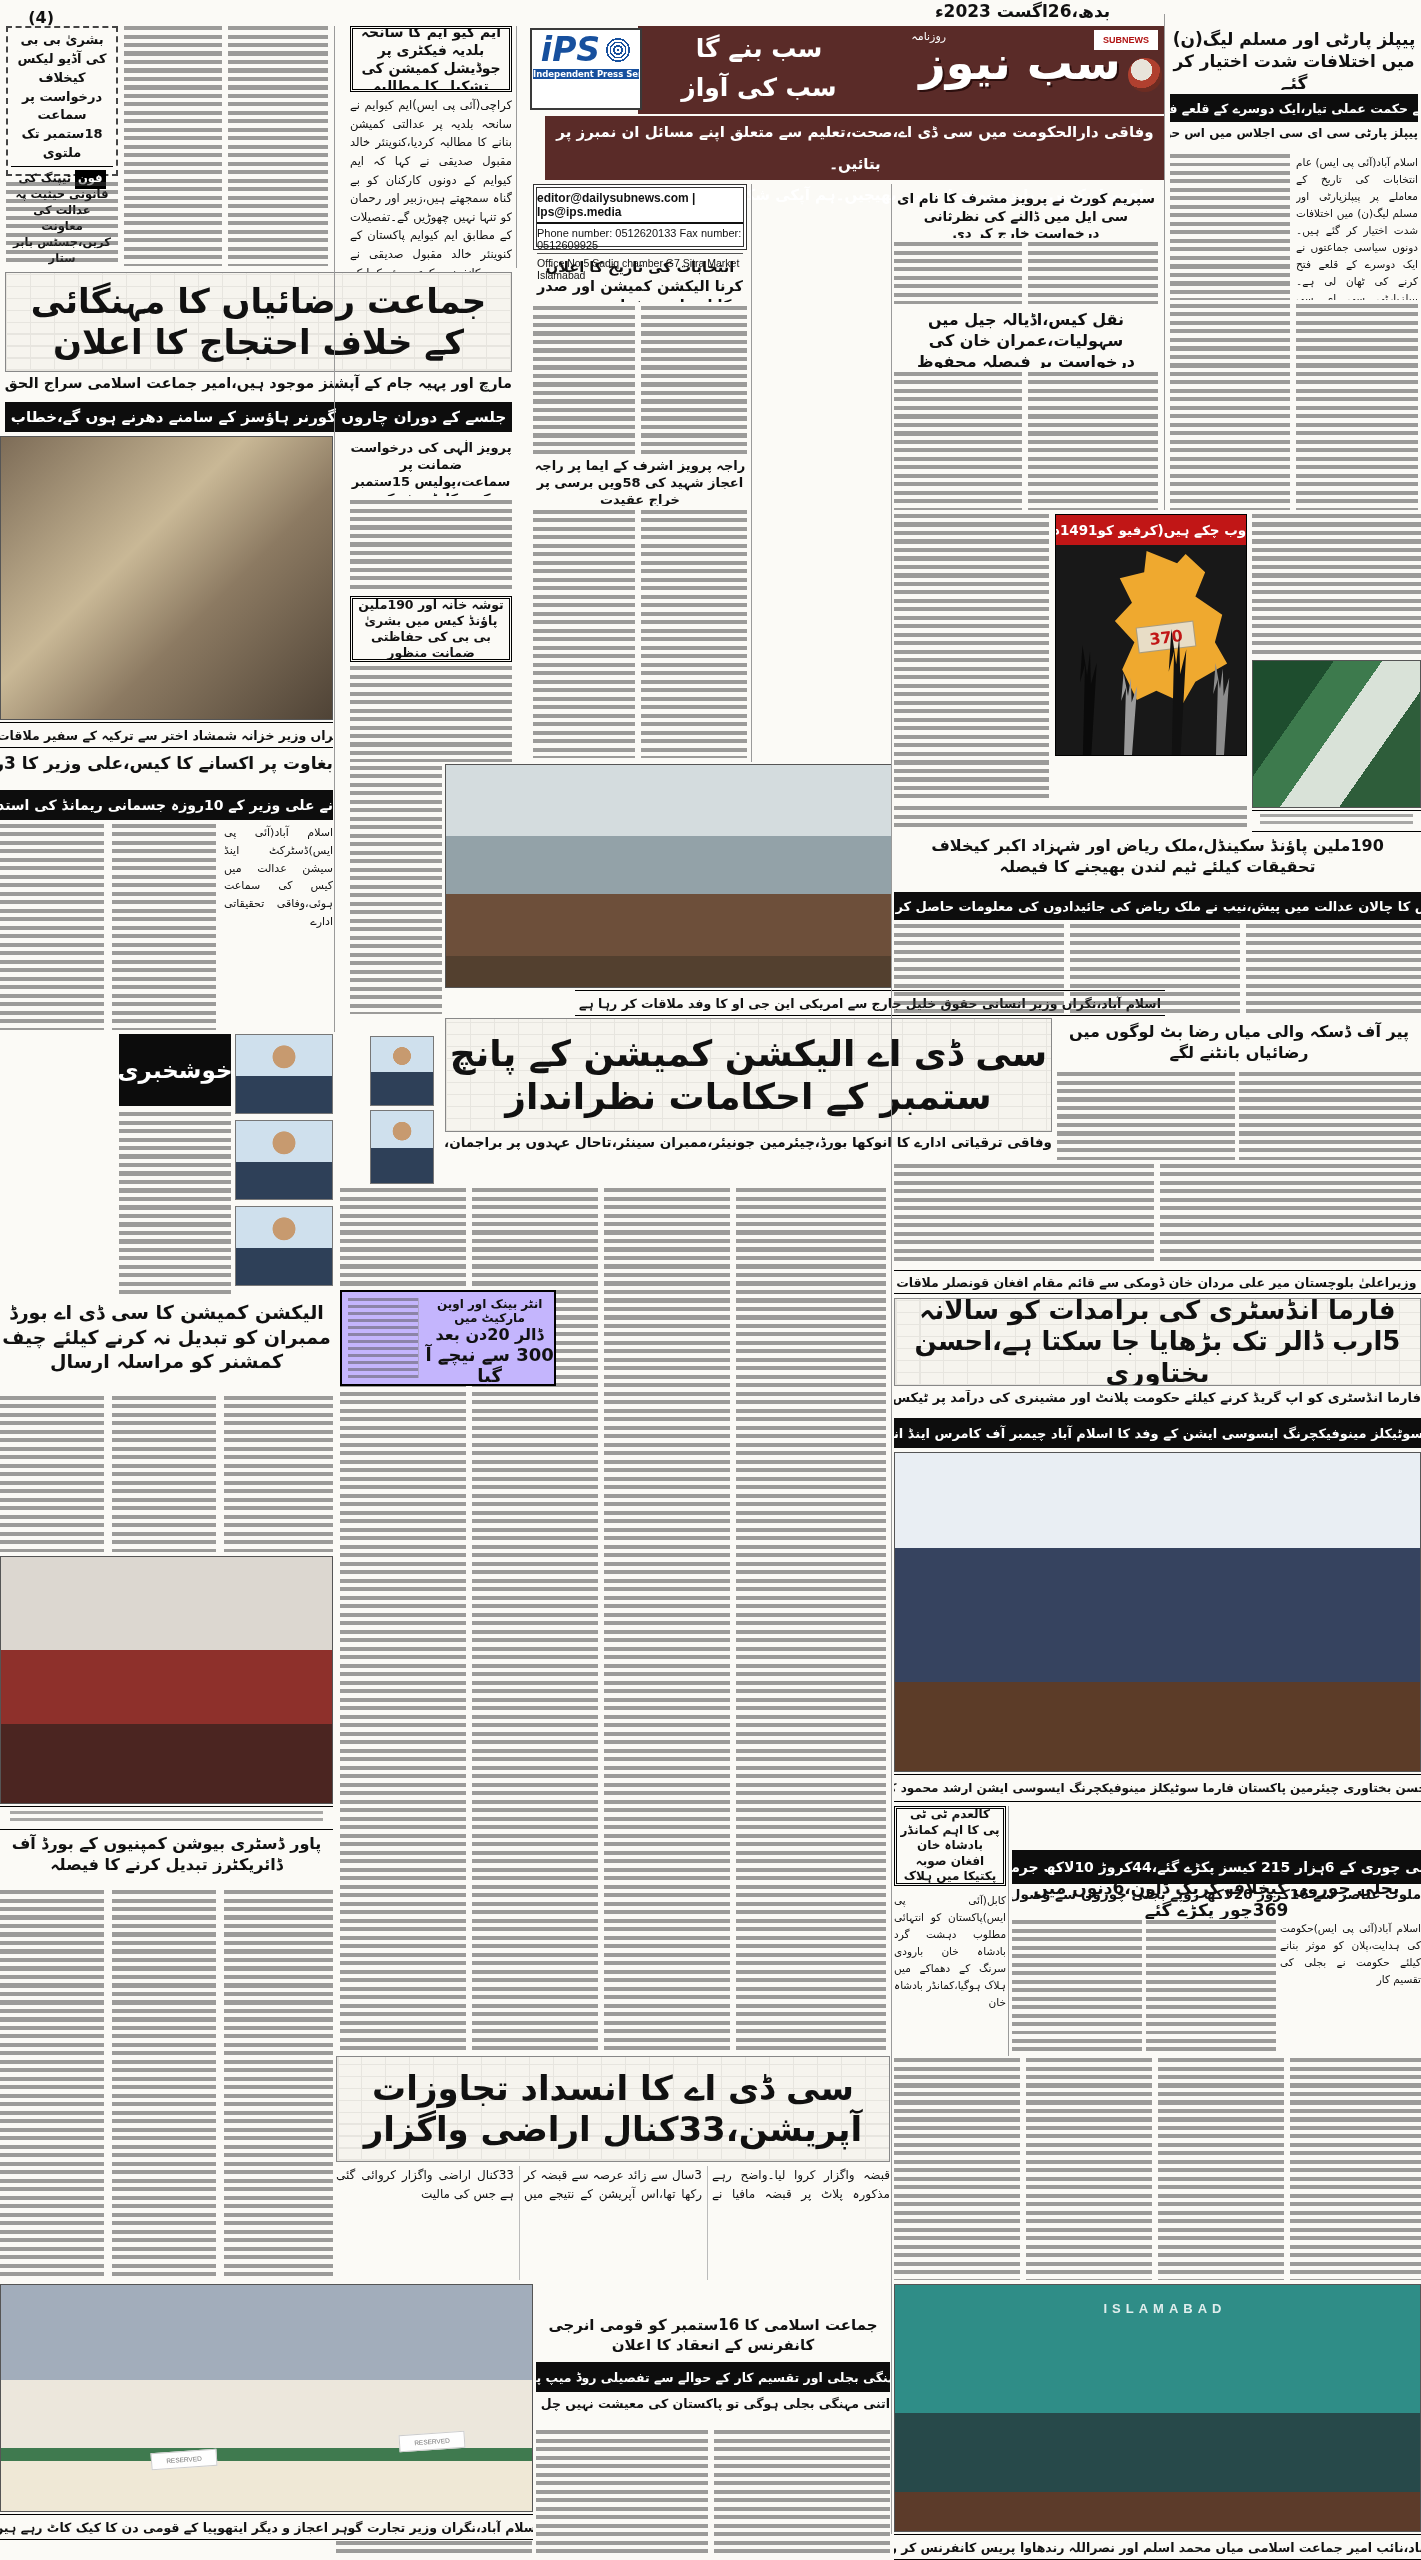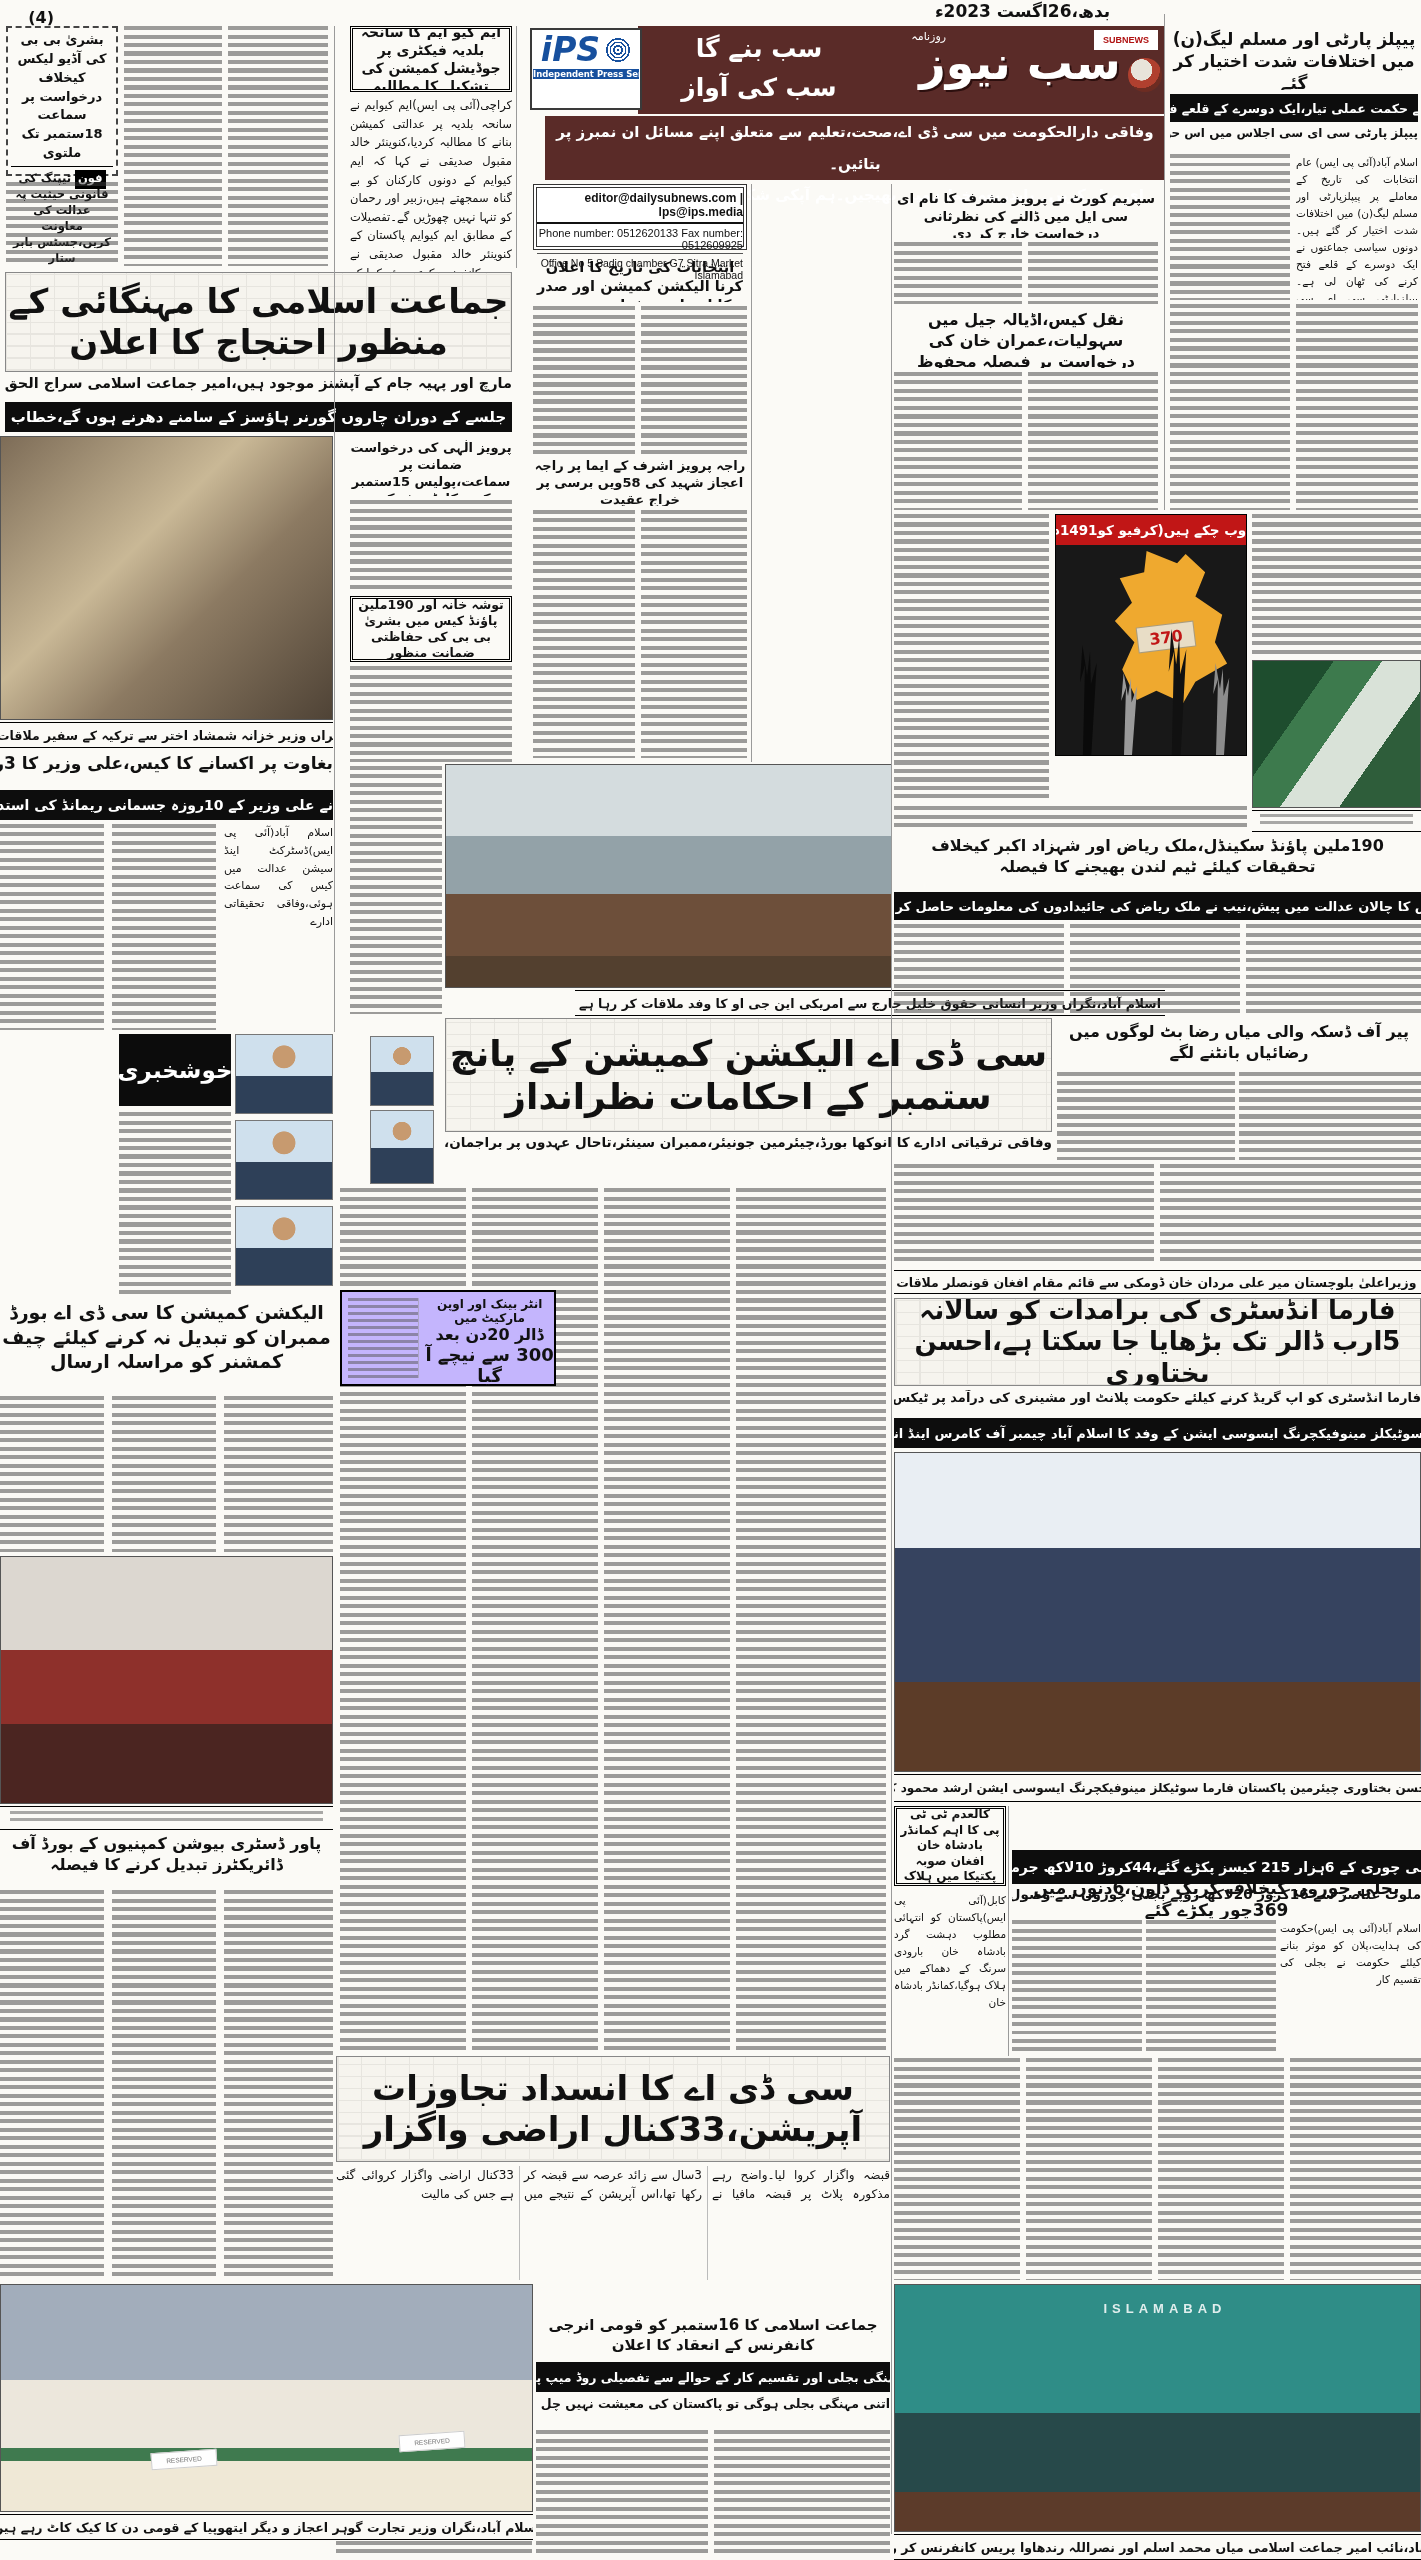--- a/index.html
+++ b/index.html
@@ -43,21 +43,21 @@
   .kash-sign{position:absolute;top:110px;right:52px;width:56px;height:24px;background:#e8ddc6;transform:rotate(-7deg);
              color:#c11616;font-weight:bold;font-size:16px;display:flex;align-items:center;justify-content:center;
              box-shadow:0 0 0 1px #a99c7f}
   .hand{position:absolute;bottom:0;clip-path:polygon(45% 100%,50% 18%,38% 34%,44% 0,55% 28%,62% 6%,64% 36%,78% 16%,65% 100%)}
   .ipsbox{background:#fff;border:2px solid #3a3a3a;text-align:center;padding:1px}
   .ips-main{color:#17509e;font-weight:bold;font-style:italic;font-size:33px;line-height:1.15;direction:ltr;
             display:flex;align-items:center;justify-content:center;gap:5px}
   .ips-globe{display:inline-block;width:26px;height:26px;border-radius:50%;
              background:repeating-radial-gradient(circle,#17509e 0 1.5px,#fff 1.5px 3.5px)}
   .ips-cap{background:#17509e;color:#fff;font-size:8.5px;font-weight:bold;direction:ltr;white-space:nowrap;overflow:hidden}
-  .contact{background:#fff;border:4px double #333;font-family:"Liberation Sans",sans-serif;direction:ltr;text-align:right}
+  .contact{background:#fff;border:4px double #333;font-family:"Liberation Sans",sans-serif;direction:ltr;text-align:left}
   .contact .r1{font-weight:bold;font-size:12px;border-bottom:2px solid #111;padding:3px 0}
   .contact .r2{font-size:11px;border-bottom:1px solid #555;padding:2.5px 0}
   .contact .r3{font-size:10.5px;padding:2.5px 0}
   .white{color:#fff}
   .badge{background:#fff;color:#b01212;font-weight:bold;font-size:9px;display:flex;align-items:center;
          justify-content:center;font-family:"Liberation Sans",sans-serif;direction:ltr}
   .chip{background:#000;color:#fff;padding:4px 3px}
   .reserved{position:absolute;background:#fefefe;color:#777;font-size:6.5px;font-family:"Liberation Sans",sans-serif;
             direction:ltr;display:flex;align-items:center;justify-content:center;border:1px solid #ccc;transform:rotate(-4deg)}
 </style>
@@ -115,21 +115,21 @@
   <div class="abs hbox h" style="left:350px;top:26px;width:162px;height:66px;font-size:14px">ایم کیو ایم کا سانحہ بلدیہ فیکٹری پر جوڈیشل کمیشن کی تشکیل کا مطالبہ</div>
   <div class="abs lede" style="left:350px;top:96px;width:162px;height:202px">کراچی(آئی پی ایس)ایم کیوایم نے سانحہ بلدیہ پر عدالتی کمیشن بنانے کا مطالبہ کردیا،کنوینئر خالد مقبول صدیقی نے کہا کہ ایم کیوایم کے دونوں کارکنان کو بے گناہ سمجھتے ہیں،زبیر اور رحمان کو تنہا نہیں چھوڑیں گے۔تفصیلات کے مطابق ایم کیوایم پاکستان کے کنوینئر خالد مقبول صدیقی نے پریس کانفرنس کرتے ہوئے کہا کہ ایم کیوایم قیادت آپ کے سامنے ضمیر کی عدالت میں بیٹھی ہے،سانحہ بلدیہ ٹان میں کئی (باقی صفحہ 3بقیہ نمبر45)</div>
 
   <div class="abs h" style="left:533px;top:258px;width:214px;height:44px;font-size:14.5px">انتخابات کی تاریخ کا اعلان کرنا الیکشن کمیشن اور صدر کا اختیار ہے،فواد چودھری</div>
   <div class="abs sim" style="left:533px;top:306px;width:102px;height:148px"></div>
   <div class="abs sim" style="left:641px;top:306px;width:106px;height:148px"></div>
   <div class="abs h" style="left:533px;top:458px;width:214px;height:48px;font-size:13px">راجہ پرویز اشرف کے ایما پر راجہ اعجاز شہید کی 58ویں برسی پر خراج عقیدت</div>
   <div class="abs sim" style="left:533px;top:510px;width:102px;height:248px"></div>
   <div class="abs sim" style="left:641px;top:510px;width:106px;height:248px"></div>
 
-  <div class="abs brick banner" style="left:5px;top:272px;width:507px;height:100px;font-size:34px">جماعت اسلامی کا مہنگائی کے منظور احتجاج کا اعلان</div>
+  <div class="abs brick banner" style="left:5px;top:272px;width:507px;height:100px;font-size:34px">جماعت رضائیاں کا مہنگائی کے خلاف احتجاج کا اعلان</div>
   <div class="abs h" style="left:5px;top:374px;width:507px;height:26px;font-size:14.5px;white-space:nowrap">مارچ اور پہیہ جام کے آپشنز موجود ہیں،امیر جماعت اسلامی سراج الحق</div>
   <div class="abs bar" style="left:5px;top:402px;width:507px;height:30px;font-size:15px">جلسے کے دوران چاروں گورنر ہاؤسز کے سامنے دھرنے ہوں گے،خطاب</div>
 
   <div class="abs photo ph-warm" style="left:0;top:436px;width:333px;height:284px"></div>
   <div class="abs cap" style="left:0;top:722px;width:333px;height:26px">اسلام آباد،نگراں وزیر خزانہ شمشاد اختر سے ترکیہ کے سفیر ملاقات کر رہے ہیں</div>
   <div class="abs h" style="left:0;top:752px;width:333px;height:36px;font-size:17px;white-space:nowrap">بغاوت پر اکسانے کا کیس،علی وزیر کا 3روزہ جسمانی ریمانڈ منظور</div>
   <div class="abs bar" style="left:0;top:790px;width:333px;height:30px;font-size:14px">ایف آئی اے نے علی وزیر کے 10روزہ جسمانی ریمانڈ کی استدعا کی تھی</div>
   <div class="abs lede" style="left:224px;top:824px;width:109px;height:206px;font-size:11px">اسلام آباد(آئی پی ایس)ڈسٹرکٹ اینڈ سیشن عدالت میں کیس کی سماعت ہوئی،وفاقی تحقیقاتی ادارے</div>
   <div class="abs sim" style="left:112px;top:824px;width:104px;height:206px"></div>
   <div class="abs sim" style="left:0;top:824px;width:104px;height:206px"></div>

